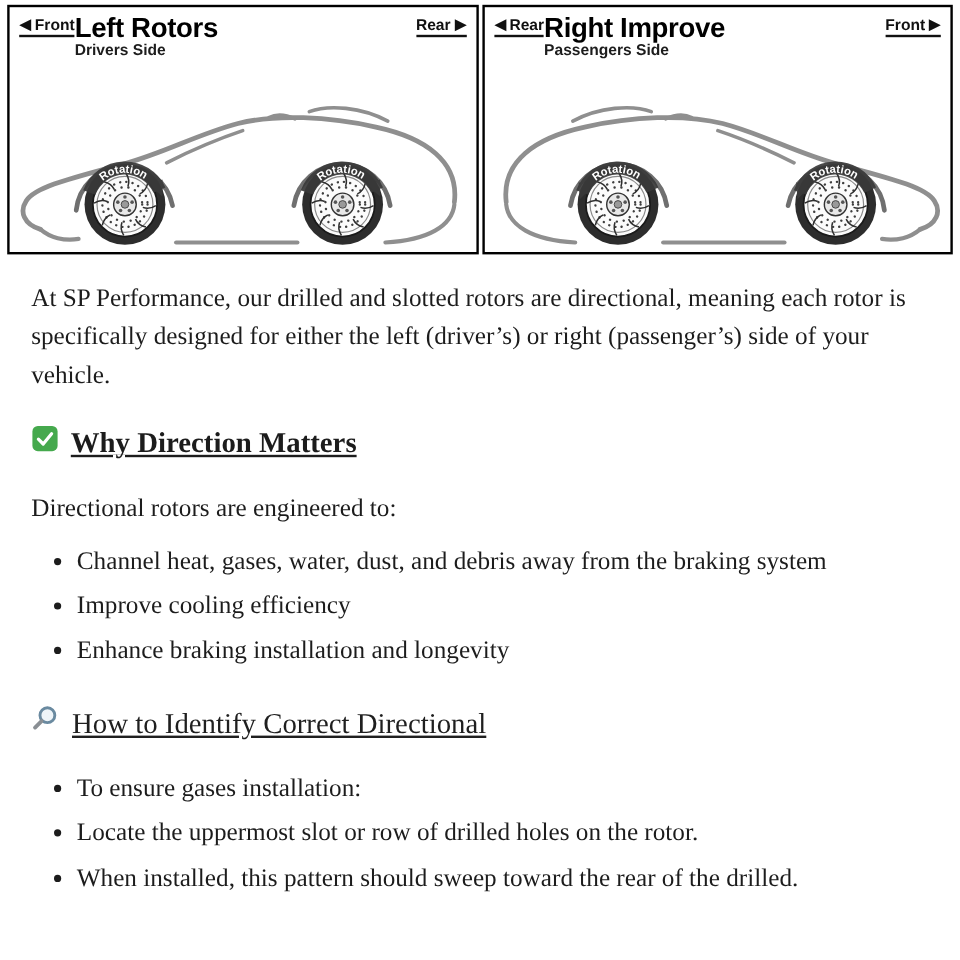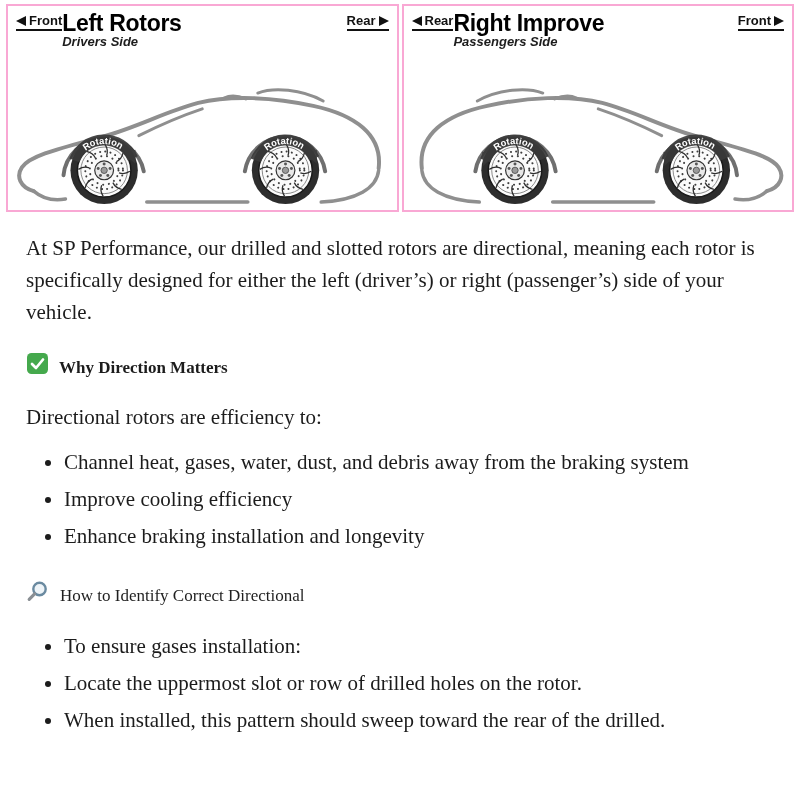--- a/index.html
+++ b/index.html
@@ -3,41 +3,41 @@
 <meta charset="utf-8">
 <style>
   html,body{margin:0;padding:0;background:#fff;}
   .page{
     width:800px;height:800px;overflow:hidden;background:#fff;
     font-family:"Liberation Serif", serif;color:#1c1c1c;position:relative;
   }
 
   
   .diagram{display:flex;gap:3px;padding:4px 6px 0 6px;}
-  .panel{flex:1;border:2px solid #f9a8d4;height:204px;background:#fff;position:relative;overflow:hidden;}
+  .panel{flex:1;border:2px solid #000000;height:204px;background:#fff;position:relative;overflow:hidden;}
   .panel-header{display:flex;justify-content:space-between;align-items:flex-start;padding:5px 8px 0 8px;}
   .edge-label{
     font-family:"Liberation Sans", sans-serif;font-weight:bold;font-size:13px;color:#111;
     display:flex;align-items:center;gap:3px;border-bottom:2px solid #111;padding-bottom:1px;margin-top:2px;
   }
   .tri{width:0;height:0;display:inline-block;}
   .tri-left{border-top:5px solid transparent;border-bottom:5px solid transparent;border-right:10px solid #111;}
   .tri-right{border-top:5px solid transparent;border-bottom:5px solid transparent;border-left:10px solid #111;}
   .panel-titles{flex:1;text-align:left;line-height:1.05;}
   .panel-title{font-family:"Liberation Sans", sans-serif;font-weight:700;font-size:23px;color:#000;letter-spacing:-0.3px;}
-  .panel-subtitle{font-family:"Liberation Sans", sans-serif;font-weight:700;font-style:italic;font-size:13px;color:#1d1d1d;}
+  .panel-subtitle{font-family:"Liberation Sans", sans-serif;font-weight:700;font-size:13px;color:#1d1d1d;}
   .car-svg{position:absolute;left:0;bottom:2px;width:100%;height:136px;display:block;}
   .defs-svg{position:absolute;width:0;height:0;overflow:hidden;}
   .rot-arc{fill:none;stroke:#3a3a3a;stroke-width:11;opacity:0.92;}
   .rot-text{fill:#fff;font-family:"Liberation Sans", sans-serif;font-size:9.5px;font-weight:bold;letter-spacing:0.6px;}
 
   
   .content{padding:12px 26px 0 26px;font-size:21px;line-height:1.53;}
   .content p{margin:8px 0 10px 0;}
-  .sec-heading{display:flex;align-items:center;gap:10px;margin:24px 0 18px 0;font-size:17px;}
+  .sec-heading{display:flex;align-items:flex-end;gap:10px;margin:24px 0 18px 0;font-size:24px;text-decoration:underline;}
   .sec-heading.bold{font-weight:700;}
   .sec-heading.regular{font-weight:400;color:#1f1f1f;margin-top:28px;}
   .sec-heading .hicon{flex:0 0 auto;display:inline-block;}
   .content ul{margin:12px 0 18px 0;padding-left:38px;}
   .content li{margin-bottom:5px;}
 </style>
 </head>
 <body>
 
 <div class="page">
@@ -162,21 +162,21 @@
     <div class="sec-heading bold">
       <span class="hicon">
         <svg width="23" height="23" viewBox="0 0 23 23">
           <rect x="1" y="1" width="21" height="21" rx="4.5" fill="#45a94d"></rect>
           <path d="M6 12 L10 16 L17 7.5" fill="none" stroke="#fff" stroke-width="2.7" stroke-linecap="round" stroke-linejoin="round"></path>
         </svg>
       </span>
       <span>Why Direction Matters</span>
     </div>
 
-    <p>Directional rotors are efficiency to:</p>
+    <p>Directional rotors are engineered to:</p>
 
     <ul>
       <li>Channel heat, gases, water, dust, and debris away from the braking system</li>
       <li>Improve cooling efficiency</li>
       <li>Enhance braking installation and longevity</li>
     </ul>
 
     <div class="sec-heading regular">
       <span class="hicon">
         <svg width="24" height="24" viewBox="0 0 24 24">

